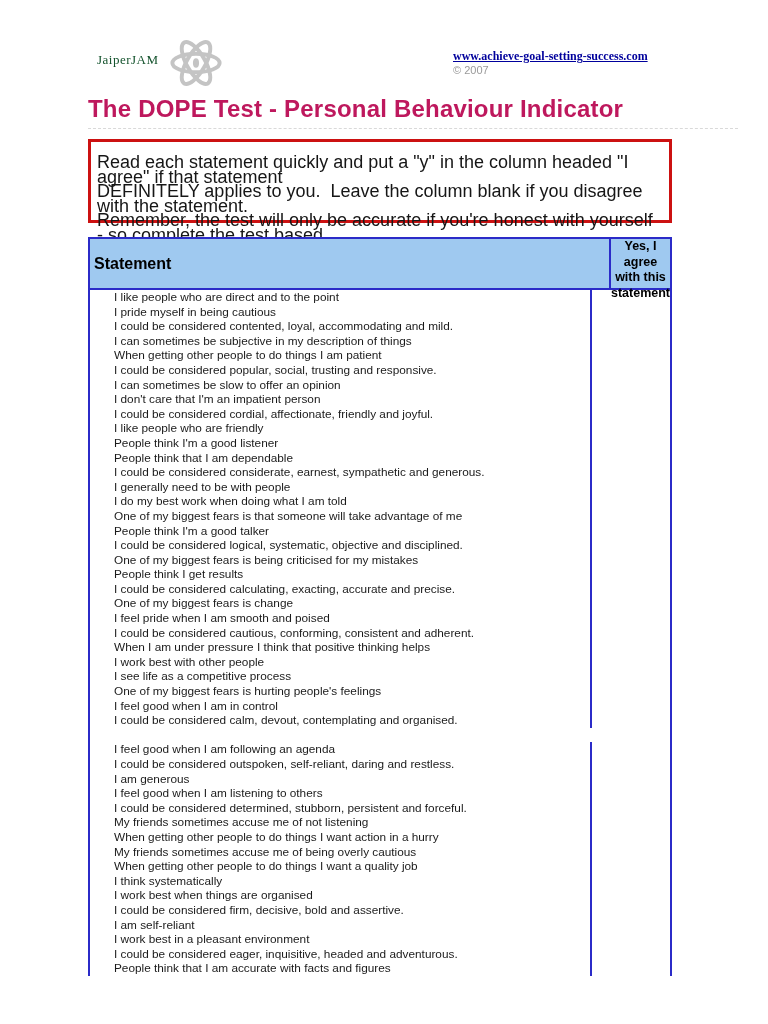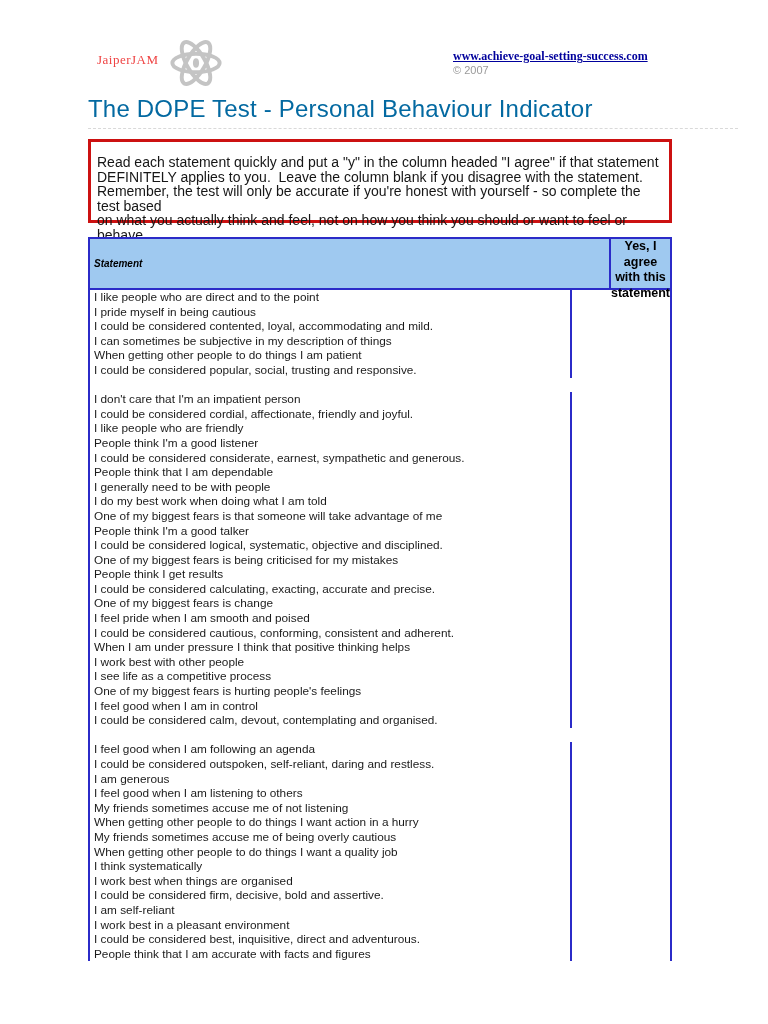--- a/index.html
+++ b/index.html
@@ -15,77 +15,77 @@
   .page{
     position:relative;
     width:768px;height:1024px;
     background:#ffffff;
     overflow:hidden;
   }
   
   .logo-text{
     position:absolute;left:97px;top:52px;
     font-family:"Liberation Serif", serif;
-    font-size:13px;color:#ef4444;letter-spacing:0.5px;
+    font-size:13px;color:#14532d;letter-spacing:0.5px;
   }
   .logo-icon{position:absolute;left:168px;top:40px;width:56px;height:46px;}
   .site-link{
     position:absolute;left:453px;top:49px;
     font-family:"Liberation Serif", serif;
     font-weight:bold;font-size:12px;color:var(--link);
     text-decoration:underline;cursor:pointer;
   }
   .copyright{
     position:absolute;left:453px;top:64px;
     font-size:11px;color:var(--gray);text-align:center;
   }
   
   .title{
     position:absolute;left:88px;top:95px;width:620px;
-    font-size:24px;font-weight:normal;color:#0369a1;
+    font-size:24px;font-weight:bold;color:#be185d;
     letter-spacing:0.2px;
   }
   .title-divider{
     position:absolute;left:88px;top:128px;width:650px;height:0;
     border-top:1px dashed #d9d9d9;
   }
   
   .instructions{
     position:absolute;left:88px;top:139px;width:584px;height:84px;
     border:3px solid var(--red);
     padding:13px 10px 0 6px;
-    font-size:14px;line-height:14.6px;color:#161616;
+    font-size:18px;line-height:14.6px;color:#161616;
   }
   .instructions .iline{white-space:pre-wrap;}
   
   .doc-table{
     position:absolute;left:88px;top:237px;width:584px;
     border-left:2px solid var(--border-blue);
     border-right:2px solid var(--border-blue);
     border-top:2px solid var(--border-blue);
   }
   .thead{
     display:flex;height:51px;
     background:var(--header-bg);
     border-bottom:2px solid var(--border-blue);
   }
   .th-stmt{
     width:570px;border-right:2px solid var(--border-blue);
     display:flex;align-items:center;
     padding-left:4px;
-    font-size:10px;font-weight:bold;color:#000;font-style:italic;
+    font-size:16px;font-weight:bold;color:#000;
   }
   .th-agree{
     flex:1;
     display:flex;align-items:flex-start;justify-content:center;
     text-align:center;
     padding-top:0;
     font-size:12.5px;font-weight:bold;line-height:15.5px;color:#000;
   }
-  .tbody .trow{display:flex;height:14.6px;}
+  .tbody .trow{display:flex;height:14.6px;margin-left:20px;}
   .cell-stmt{
     width:482px;border-right:2px solid var(--border-blue);
     padding-left:4px;
     font-size:11.8px;line-height:14.6px;
     white-space:nowrap;overflow:hidden;
   }
   .cell-agree{flex:1;}
 </style>
 </head>
 <body>
@@ -142,47 +142,48 @@
         </div>
         <div class="trow">
           <div class="cell-stmt">When getting other people to do things I am patient</div>
           <div class="cell-agree"></div>
         </div>
         <div class="trow">
           <div class="cell-stmt">I could be considered popular, social, trusting and responsive.</div>
           <div class="cell-agree"></div>
         </div>
         <div class="trow">
+          <div class="cell-stmt">I can sometimes be slow to offer an opinion</div>
           <div class="cell-agree"></div>
         </div>
         <div class="trow">
           <div class="cell-stmt">I don't care that I'm an impatient person</div>
           <div class="cell-agree"></div>
         </div>
         <div class="trow">
           <div class="cell-stmt">I could be considered cordial, affectionate, friendly and joyful.</div>
           <div class="cell-agree"></div>
         </div>
         <div class="trow">
           <div class="cell-stmt">I like people who are friendly</div>
           <div class="cell-agree"></div>
         </div>
         <div class="trow">
           <div class="cell-stmt">People think I'm a good listener</div>
           <div class="cell-agree"></div>
         </div>
         <div class="trow">
+          <div class="cell-stmt">People think that I am dependable</div>
+          <div class="cell-agree"></div>
+        </div>
+        <div class="trow">
           <div class="cell-stmt">I could be considered considerate, earnest, sympathetic and generous.</div>
           <div class="cell-agree"></div>
         </div>
         <div class="trow">
-          <div class="cell-stmt">People think that I am dependable</div>
-          <div class="cell-agree"></div>
-        </div>
-        <div class="trow">
           <div class="cell-stmt">I generally need to be with people</div>
           <div class="cell-agree"></div>
         </div>
         <div class="trow">
           <div class="cell-stmt">I do my best work when doing what I am told</div>
           <div class="cell-agree"></div>
         </div>
         <div class="trow">
           <div class="cell-stmt">One of my biggest fears is that someone will take advantage of me</div>
           <div class="cell-agree"></div>
@@ -256,20 +257,24 @@
         </div>
         <div class="trow">
           <div class="cell-stmt">I am generous</div>
           <div class="cell-agree"></div>
         </div>
         <div class="trow">
           <div class="cell-stmt">I feel good when I am listening to others</div>
           <div class="cell-agree"></div>
         </div>
         <div class="trow">
+          <div class="cell-stmt">I could be considered determined, stubborn, persistent and forceful.</div>
+          <div class="cell-agree"></div>
+        </div>
+        <div class="trow">
           <div class="cell-stmt">My friends sometimes accuse me of not listening</div>
           <div class="cell-agree"></div>
         </div>
         <div class="trow">
           <div class="cell-stmt">When getting other people to do things I want action in a hurry</div>
           <div class="cell-agree"></div>
         </div>
         <div class="trow">
           <div class="cell-stmt">My friends sometimes accuse me of being overly cautious</div>
           <div class="cell-agree"></div>
@@ -292,21 +297,21 @@
         </div>
         <div class="trow">
           <div class="cell-stmt">I am self-reliant</div>
           <div class="cell-agree"></div>
         </div>
         <div class="trow">
           <div class="cell-stmt">I work best in a pleasant environment</div>
           <div class="cell-agree"></div>
         </div>
         <div class="trow">
-          <div class="cell-stmt">I could be considered best, inquisitive, direct and adventurous.</div>
+          <div class="cell-stmt">I could be considered eager, inquisitive, headed and adventurous.</div>
           <div class="cell-agree"></div>
         </div>
         <div class="trow">
           <div class="cell-stmt">People think that I am accurate with facts and figures</div>
           <div class="cell-agree"></div>
         </div>
       </div>
   </div>
 
 </div>

